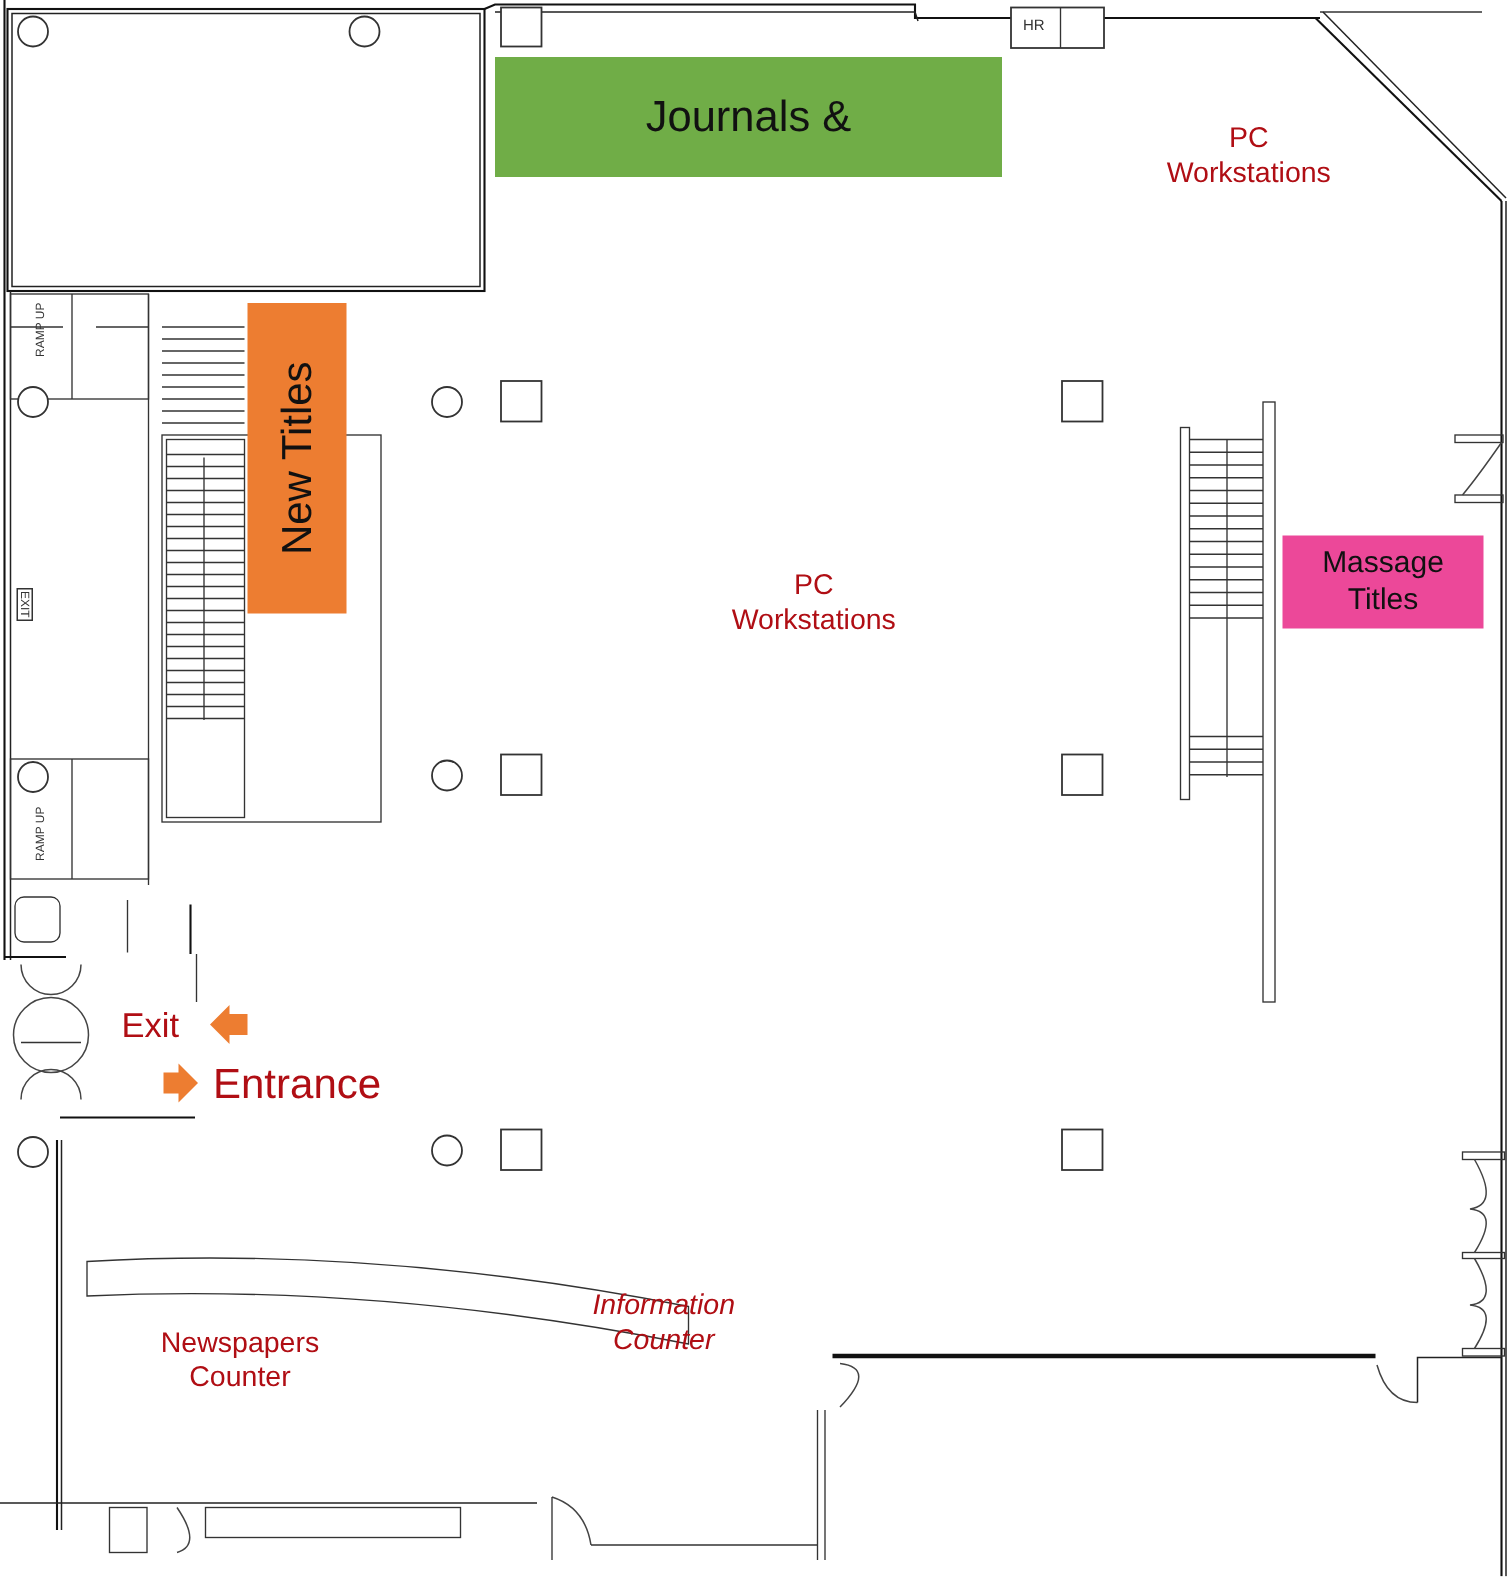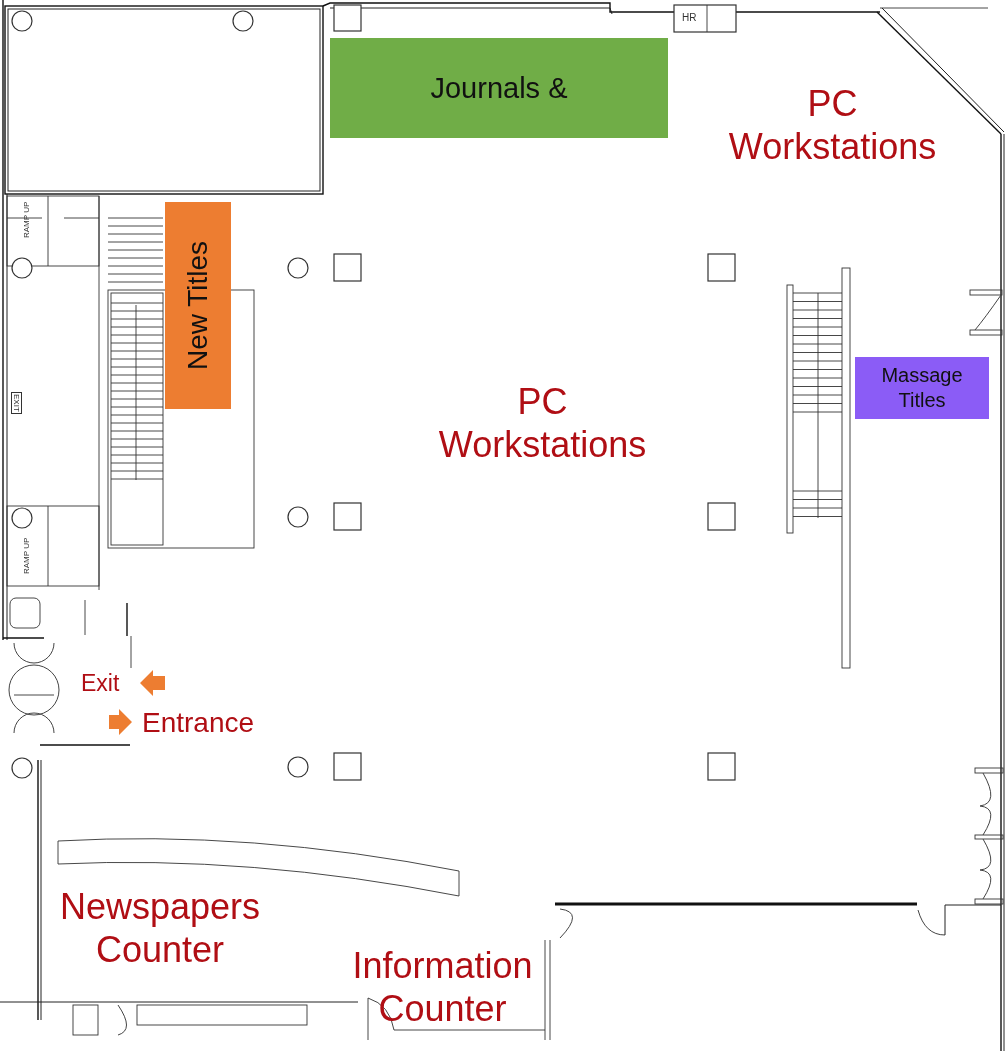--- a/index.html
+++ b/index.html
@@ -4,21 +4,21 @@
 <style>
   html, body { margin: 0; padding: 0; background: #ffffff; }
   #plan { position: relative; width: 1008px; height: 1051px; overflow: hidden; background: #fff; }
   svg { position: absolute; left: 0; top: 0; }
   .wall { fill: none; stroke: #111; stroke-width: 1.4; }
   .wall2 { fill: none; stroke: #222; stroke-width: 1; }
   .thin { fill: none; stroke: #333; stroke-width: 0.9; }
   .col { fill: #fff; stroke: #333; stroke-width: 1.2; }
   .arc { fill: none; stroke: #444; stroke-width: 1; }
   .lbl { position: absolute; font-family: "Liberation Sans", "DejaVu Sans", sans-serif; text-align: center; line-height: 1.2; }
-  .red { color: #b00e14; font-size: 36px; }
+  .red { color: #b00e14; font-size: 19px; }
   .zone { position: absolute; display: flex; align-items: center; justify-content: center; text-align: center;
           font-family: "Liberation Sans", "DejaVu Sans", sans-serif; color: #111; line-height: 1.25; }
   .tiny { position: absolute; font-family: "Liberation Sans", sans-serif; font-size: 8px; color: #333; }
 </style>
 </head>
 <body>
 
 <div id="plan">
 <svg width="1008" height="1051" viewBox="0 0 1008 1051">
 
@@ -190,46 +190,46 @@
   </g>
 
   <g>
     <polygon points="140,683 153,670 153,676 165,676 165,690 153,690 153,696" fill="#ed7d31"></polygon>
   </g>
   <g>
     <polygon points="132,722 119,709 119,715 109,715 109,729 119,729 119,735" fill="#ed7d31"></polygon>
   </g>
 </svg>
 
-<div class="zone" style="left:330px;top:38px;width:338px;height:100px;background:#70ad47;font-size:29px;flex-direction:column;">
+<div class="zone" style="left:330px;top:38px;width:338px;height:80px;background:#70ad47;font-size:29px;flex-direction:column;">
   <span>Journals &amp;</span>
 </div>
 
 <div class="zone" style="left:165px;top:202px;width:66px;height:207px;background:#ed7d31;">
   <span style="display:inline-block;transform:rotate(-90deg);white-space:nowrap;font-size:28px;">New Titles</span>
 </div>
 
-<div class="zone" style="left:855px;top:357px;width:134px;height:62px;background:#8b5cf6;font-size:20px;flex-direction:column;">
+<div class="zone" style="left:855px;top:357px;width:134px;height:62px;background:#ec4899;font-size:20px;flex-direction:column;">
   <span>Massage</span>
   <span>Titles</span>
 </div>
 
 <div class="lbl red" style="left:720px;top:82px;width:225px;">
   <div>PC</div>
   <div>Workstations</div>
 </div>
 <div class="lbl red" style="left:430px;top:380px;width:225px;">
   <div>PC</div>
   <div>Workstations</div>
 </div>
 <div class="lbl red" style="left:60px;top:885px;width:200px;">
   <div>Newspapers</div>
   <div>Counter</div>
 </div>
-<div class="lbl red" style="left:340px;top:944px;width:205px;">
+<div class="lbl red" style="left:340px;top:860px;width:205px;font-style:italic;">
   <div>Information</div>
   <div>Counter</div>
 </div>
 <div class="lbl red" style="left:81px;top:670px;font-size:23px;text-align:left;">Exit</div>
 <div class="lbl red" style="left:142px;top:706px;font-size:28px;text-align:left;">Entrance</div>
 
 <div class="tiny" style="left:682px;top:12px;font-size:10px;">HR</div>
 <div class="tiny" style="left:22px;top:238px;transform:rotate(-90deg);transform-origin:left top;">RAMP UP</div>
 <div class="tiny" style="left:22px;top:574px;transform:rotate(-90deg);transform-origin:left top;">RAMP UP</div>
 <div class="tiny" style="left:22px;top:392px;border:1px solid #333;padding:0 1px;transform:rotate(90deg);transform-origin:left top;">EXIT</div>

